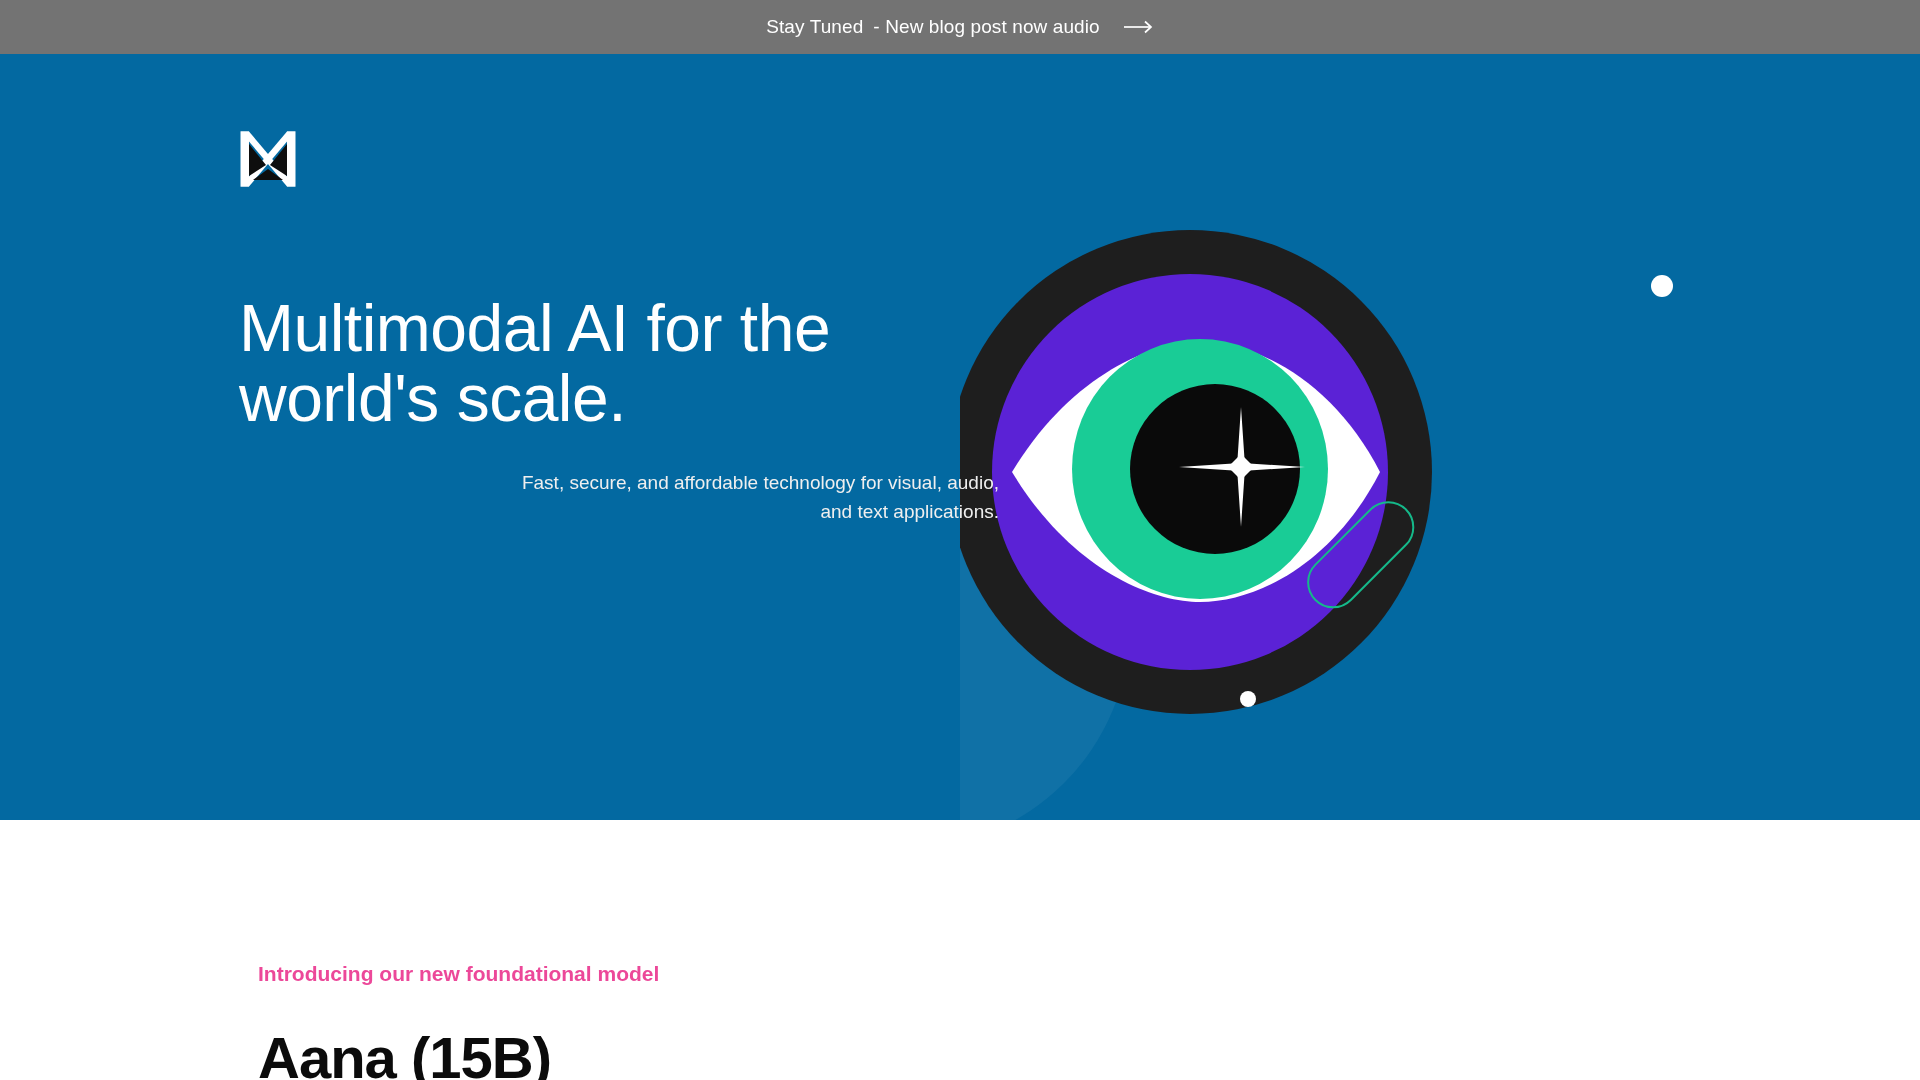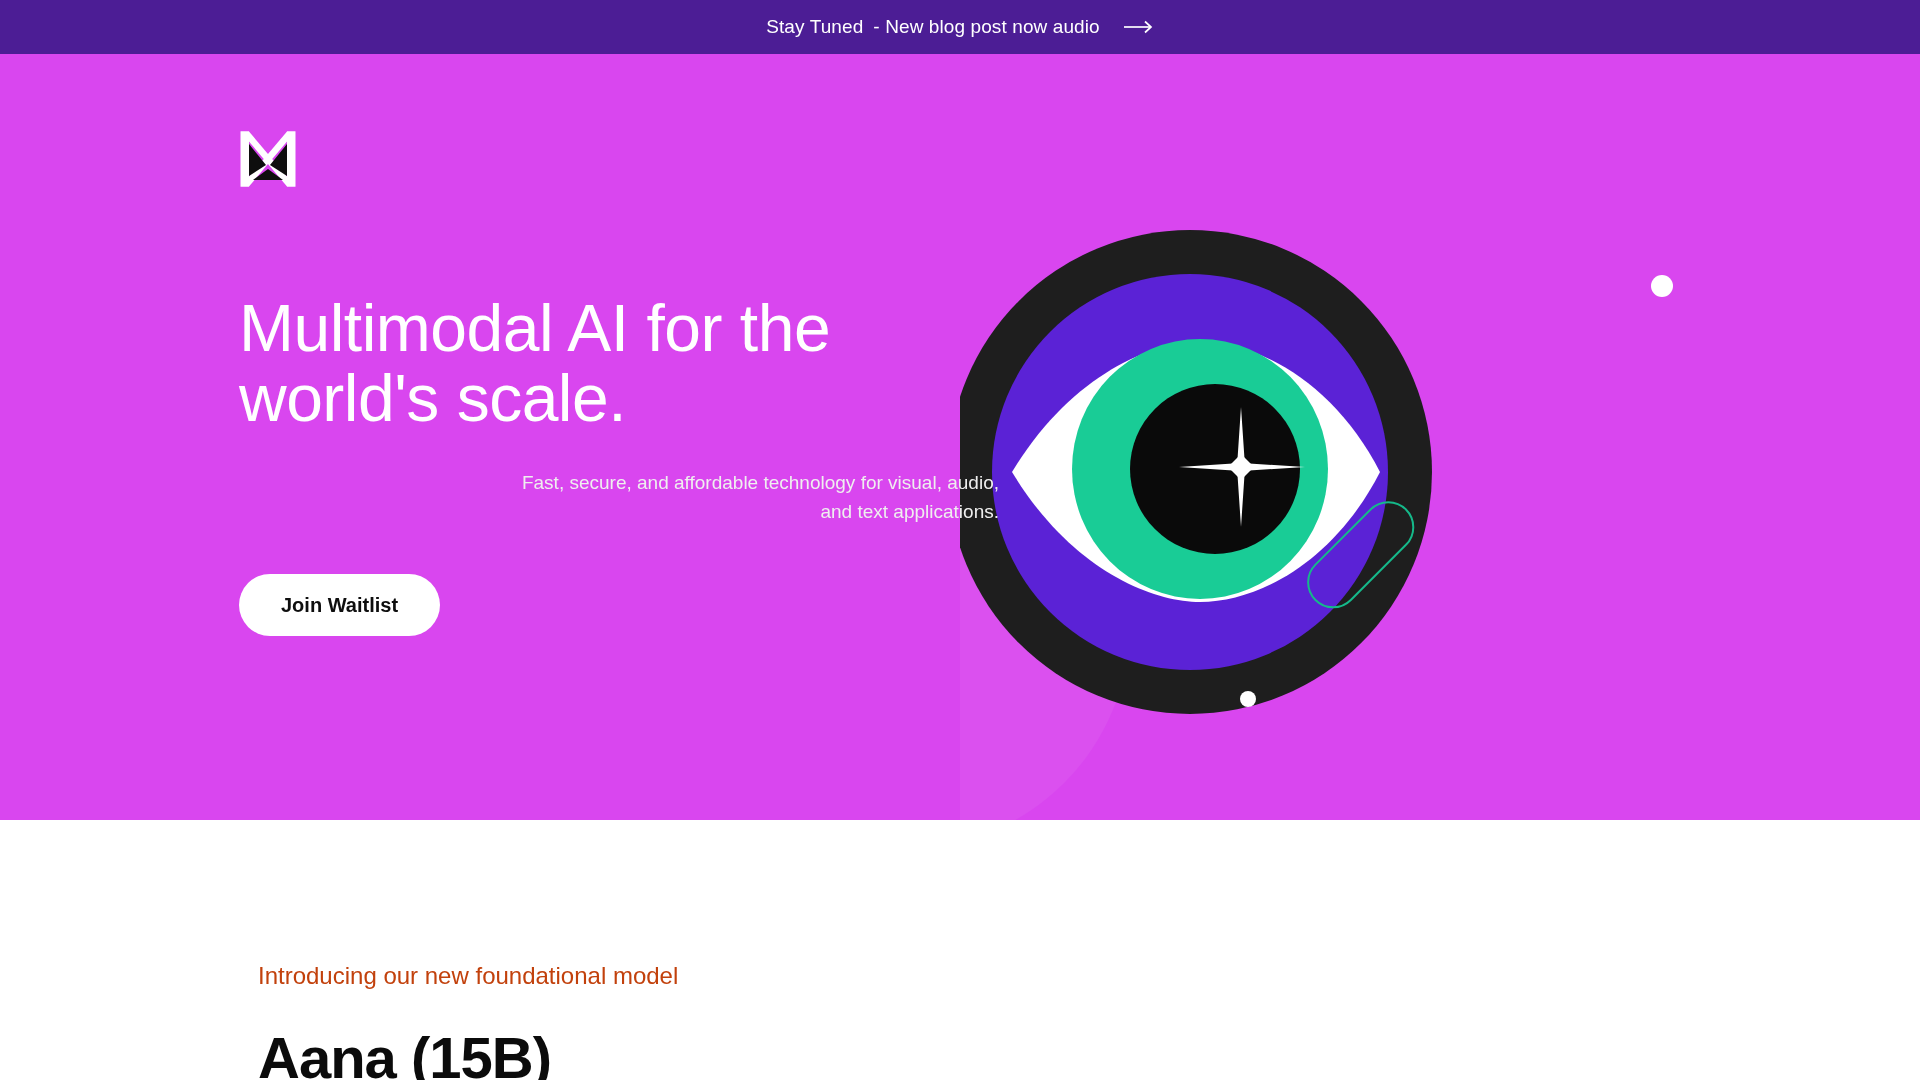--- a/index.html
+++ b/index.html
@@ -6,42 +6,42 @@
   html, body {
     width:1920px; height:1080px;
     background:#ffffff;
     font-family:"Liberation Sans", sans-serif;
     overflow:hidden;
   }
 
   
   .announce {
     height:54px;
-    background:#4c1d95;
+    background:#737373;
     display:flex;
     align-items:center;
     justify-content:center;
     gap:10px;
     color:#ffffff;
     font-size:19px;
     letter-spacing:.1px;
     cursor:pointer;
     user-select:none;
   }
   .announce-arrow {
     display:inline-flex;
     align-items:center;
     margin-left:14px;
   }
 
   
   .hero {
     position:relative;
     height:766px;
-    background:#d946ef;
+    background:#0369a1;
     overflow:hidden;
   }
 
   .logo {
     position:absolute;
     left:239px;
     top:76px;
     width:58px;
     height:58px;
   }
@@ -99,23 +99,23 @@
   
   .section-white {
     position:relative;
     height:260px;
     background:#ffffff;
     padding-left:258px;
   }
   .eyebrow {
     position:absolute;
     top:142px;
-    color:#c2410c;
-    font-size:24px;
-    font-weight:400;
+    color:#ec4899;
+    font-size:21px;
+    font-weight:700;
   }
   .model-title {
     position:absolute;
     top:204px;
     color:#0B0B0B;
     font-size:58px;
     font-weight:700;
     letter-spacing:-1px;
   }
 </style>
@@ -185,20 +185,19 @@
       <circle cx="702" cy="232" r="11" fill="#FFFFFF"></circle>
       <circle cx="288" cy="645" r="8" fill="#FFFFFF"></circle>
     </svg>
   </div>
 
   <div class="hero-copy">
     <h1 class="headline">Multimodal AI for the
 world's scale.</h1>
     <p class="subhead">Fast, secure, and affordable technology for visual, audio,
 and text applications.</p>
-    <button class="cta">Join Waitlist</button>
   </div>
 </div>
 
 <div class="section-white">
   <div class="eyebrow">Introducing our new foundational model</div>
   <div class="model-title">Aana (15B)</div>
 </div>
 
 </body></html>

